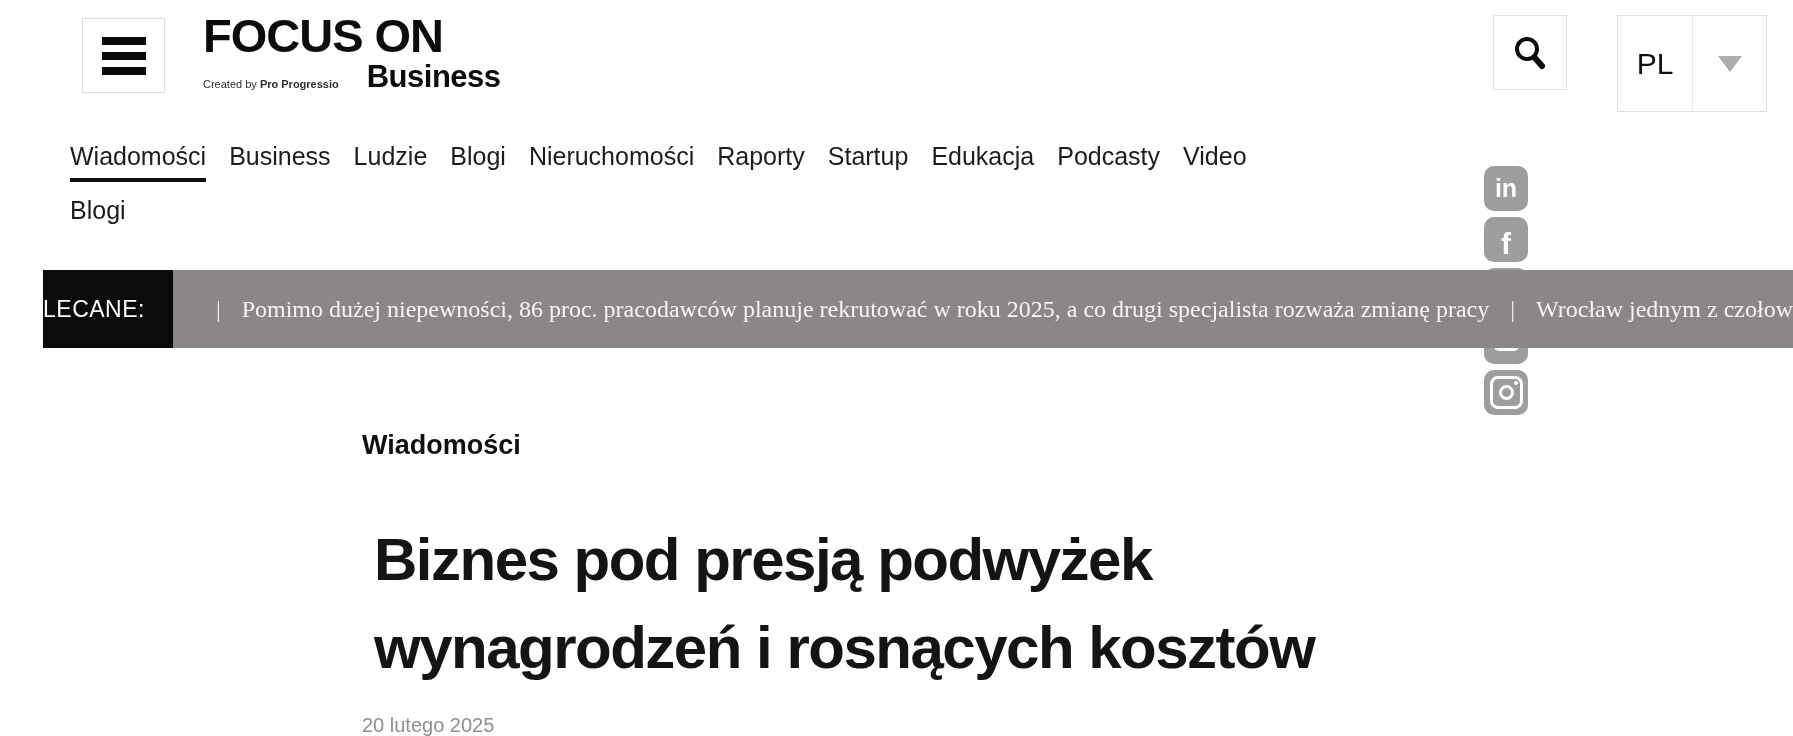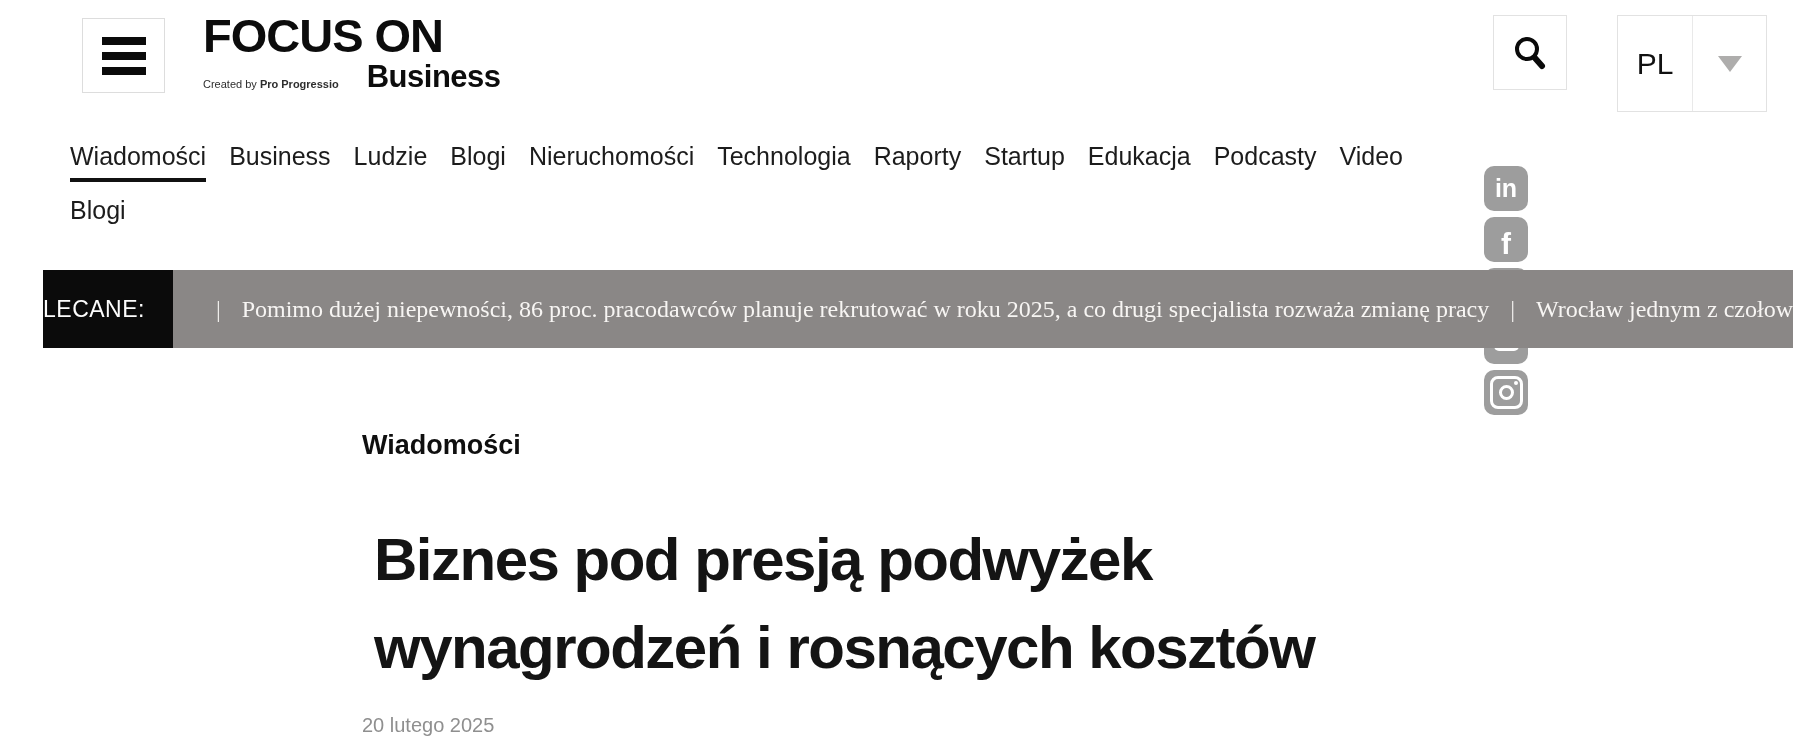--- a/index.html
+++ b/index.html
@@ -96,21 +96,20 @@
       <span class="caret-down"></span>
     </div>
   </div>
 
   <div class="nav-row nav-row1">
     <span class="nav-item active">Wiadomości</span>
     <span class="nav-item">Business</span>
     <span class="nav-item">Ludzie</span>
     <span class="nav-item">Blogi</span>
     <span class="nav-item">Nieruchomości</span>
-    <span class="nav-item">Technologia</span>
     <span class="nav-item">Raporty</span>
     <span class="nav-item">Startup</span>
     <span class="nav-item">Edukacja</span>
     <span class="nav-item">Podcasty</span>
     <span class="nav-item">Video</span>
   </div>
   <div class="nav-row nav-row2">
     <span class="nav-item">Blogi</span>
   </div>
 

